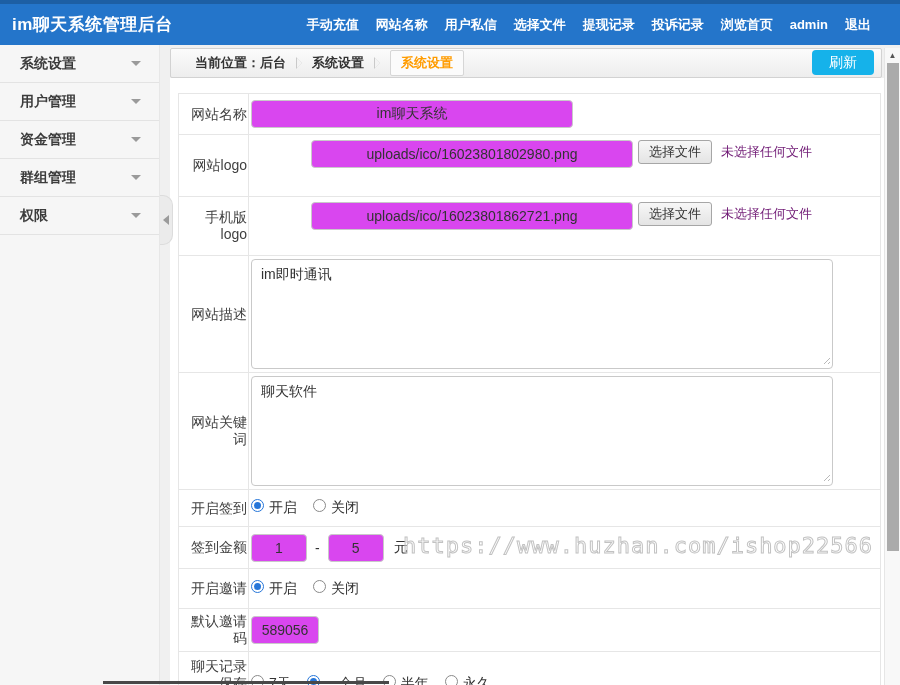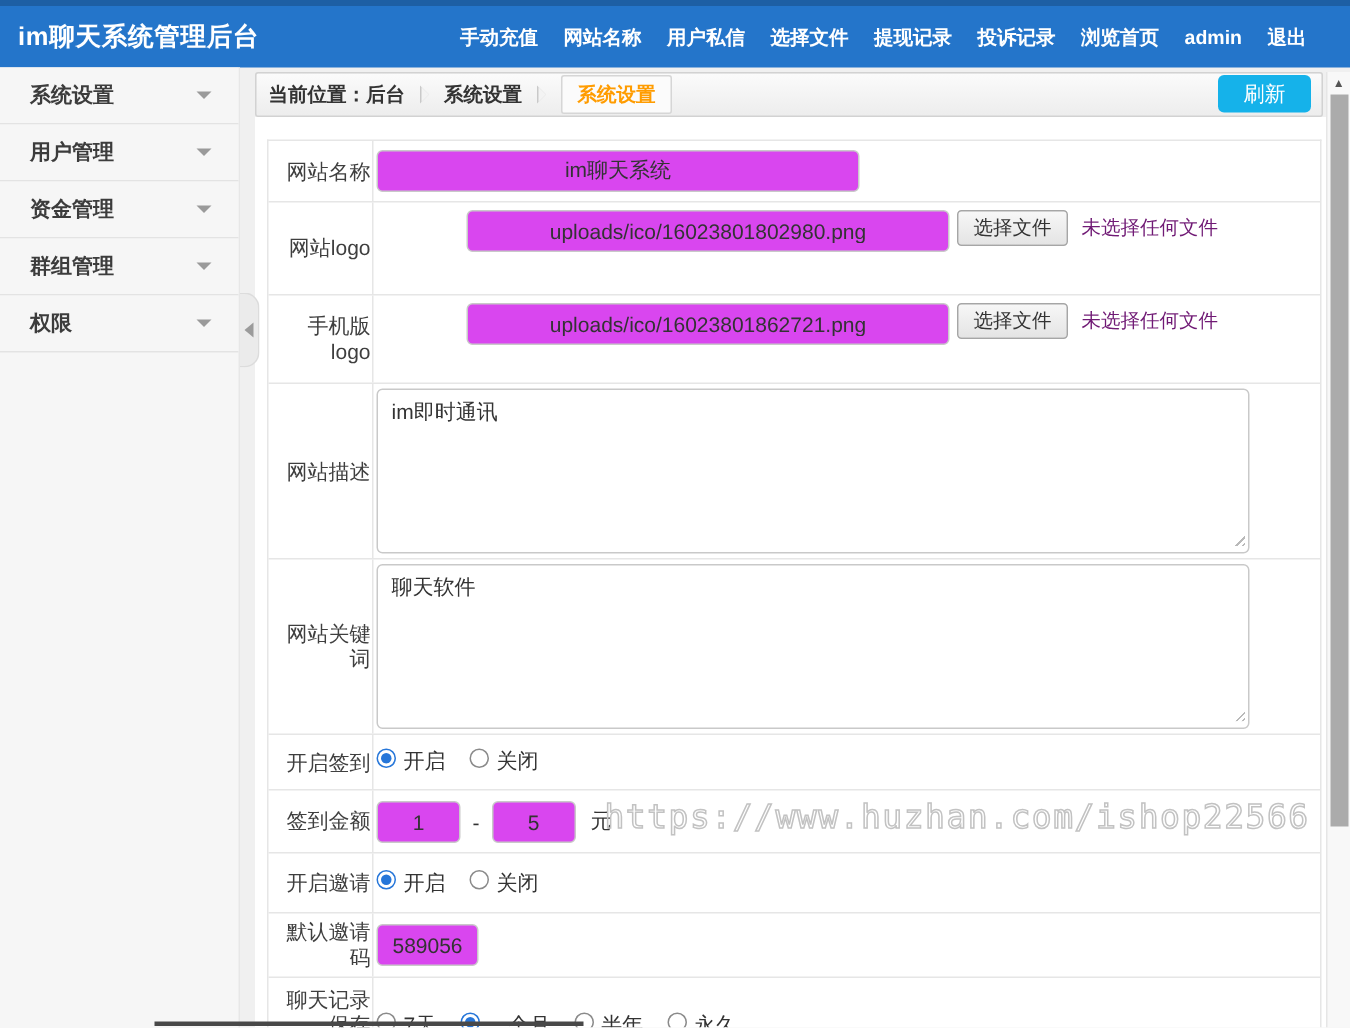--- a/index.html
+++ b/index.html
@@ -17,21 +17,21 @@
   
   .body-row { display:flex; height:660px; }
   .sidebar { width:160px; min-width:160px; background:#f6f6f6; border-right:1px solid #e7e7e7; }
   .side-item { height:38px; display:flex; align-items:center; justify-content:space-between; padding:0 18px 0 20px; border-bottom:1px solid #e3e3e3; cursor:pointer; background:#f6f6f6; }
   .side-item span.lbl { font-size:14px; font-weight:bold; color:#3c3c3c; }
   .caret-down { width:0; height:0; border-left:5px solid transparent; border-right:5px solid transparent; border-top:5px solid #9a9a9a; }
 
   .main { position:relative; flex:1; height:640px; }
 
   
-  .crumb-bar { position:absolute; left:10px; right:18px; top:3px; height:30px; background:linear-gradient(#fbfbfb,#ededed); border:1px solid #d2d2d2; border-radius:2px; display:flex; align-items:center; padding-left:8px; }
+  .crumb-bar { position:absolute; left:10px; right:18px; top:3px; height:30px; background:linear-gradient(#fbfbfb,#ededed); border:1px solid #d2d2d2; border-radius:2px; display:flex; align-items:center; padding-left:24px; }
   .crumb-loc { font-size:13px; font-weight:bold; color:#333; }
   .crumb { font-size:13px; font-weight:bold; color:#333; cursor:pointer; }
   .crumb-sep { width:0; height:0; border-left:6px solid #c9c9c9; border-top:6px solid transparent; border-bottom:6px solid transparent; margin:0 10px; position:relative; }
   .crumb-sep::after { content:""; position:absolute; left:-5px; top:-5px; border-left:5px solid #f3f3f3; border-top:5px solid transparent; border-bottom:5px solid transparent; }
   .crumb-current { font-size:13px; font-weight:bold; color:#ff9c00; background:#fbfbfb; border:1px solid #d6d6d6; border-radius:2px; padding:3px 10px; cursor:pointer; }
   .refresh-btn { position:absolute; top:5px; right:26px; width:62px; height:25px; background:#15b2ea; color:#fff; border:none; border-radius:4px; font-size:14px; font-family:inherit; cursor:pointer; z-index:5; }
 
   
   .panel { position:absolute; left:10px; top:33px; right:16px; bottom:0; background:#fff; overflow:hidden; }
   .form-table { margin:15px 3px 0 8px; border:1px solid #e6e6e6; border-bottom:none; background:#fff; }

